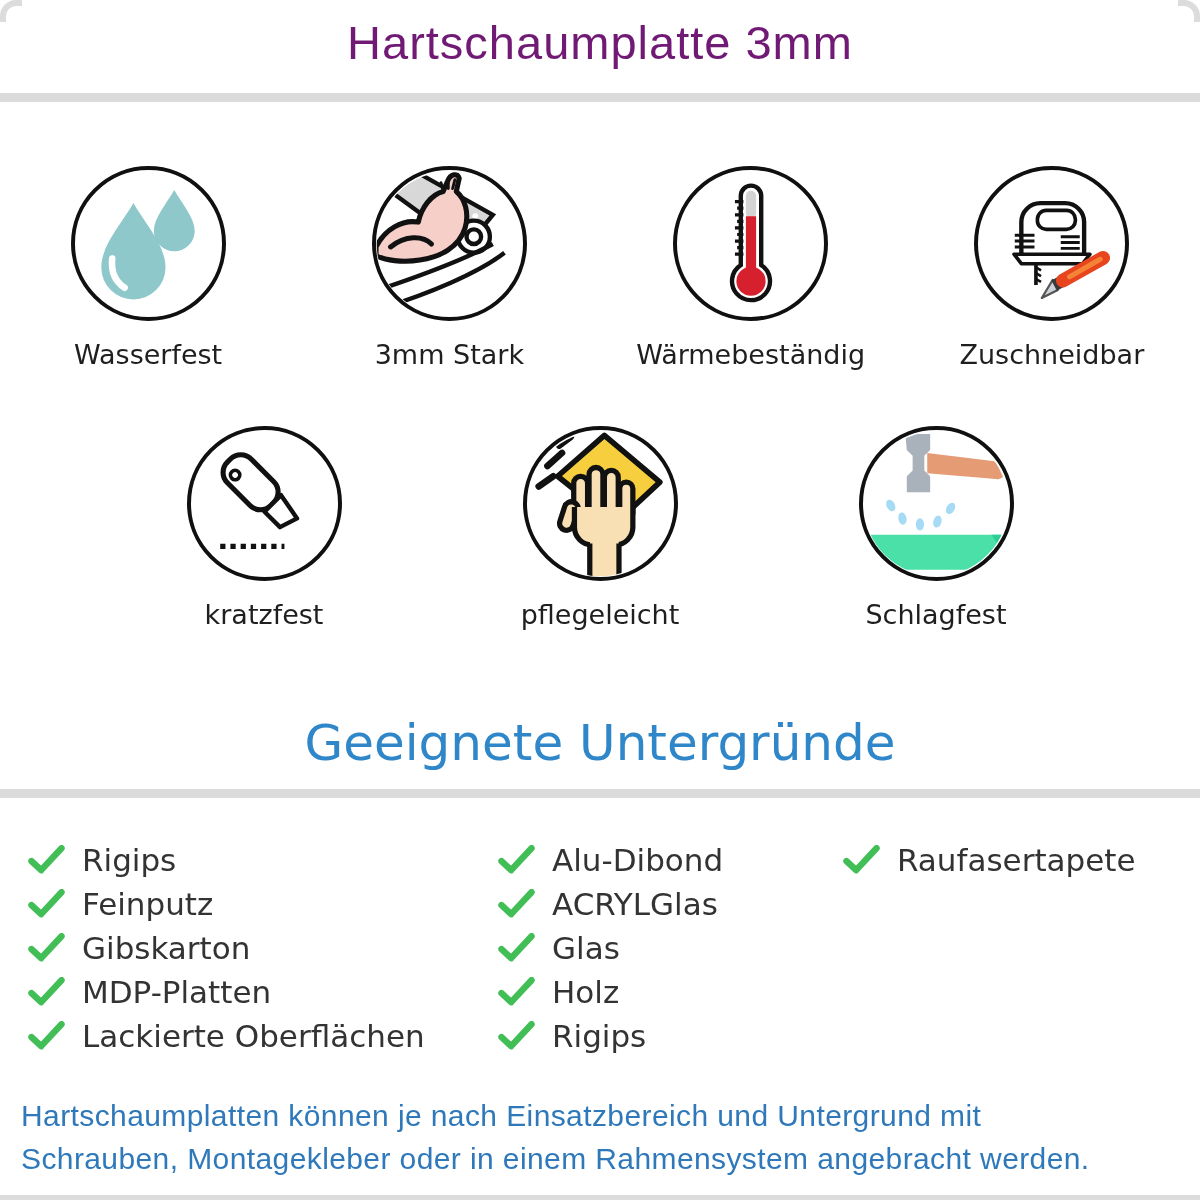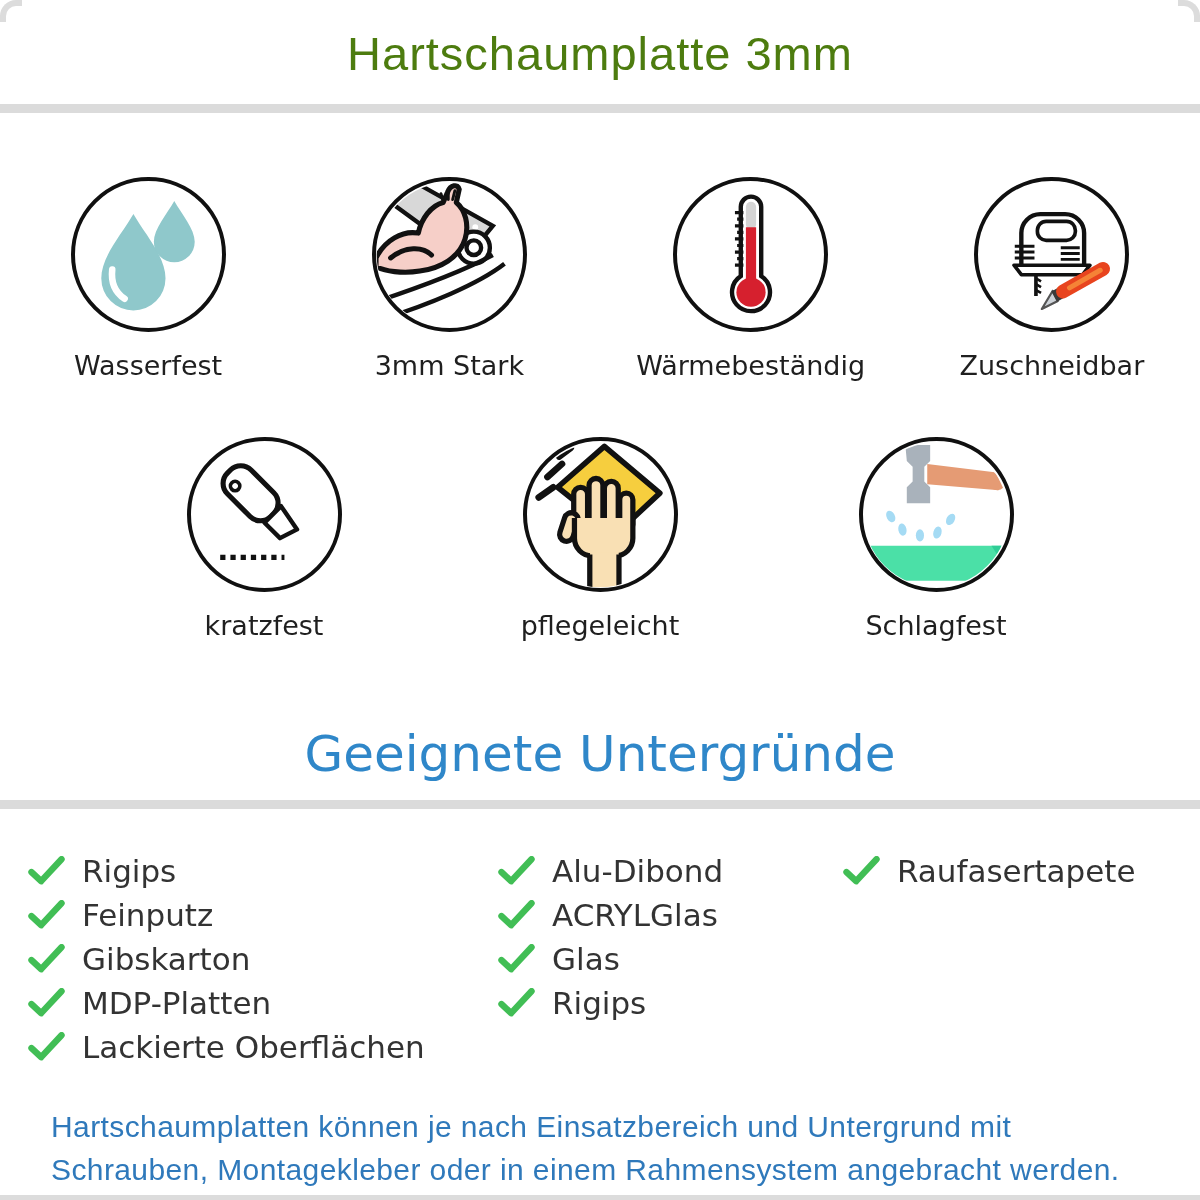--- a/index.html
+++ b/index.html
@@ -2,47 +2,47 @@
 <html><head>
 <meta charset="utf-8">
 <style>
   html,body{margin:0;padding:0;width:1200px;height:1200px;background:#ffffff;overflow:hidden;}
   .page{position:relative;width:1200px;height:1200px;font-family:"DejaVu Sans",sans-serif;}
 
   .corner{position:absolute;top:0;width:16px;height:16px;border:6px solid #DCDCDC;}
   .corner.tl{left:0;border-right:none;border-bottom:none;border-top-left-radius:16px;}
   .corner.tr{right:0;border-left:none;border-bottom:none;border-top-right-radius:16px;}
 
-  h1.title{margin:0;padding-top:26px;text-align:center;font-family:"Liberation Sans",sans-serif;
-    font-weight:400;font-size:47px;letter-spacing:1px;color:#4d7c0f;}
+  h1.title{margin:0;padding-top:15px;text-align:center;font-family:"Liberation Sans",sans-serif;
+    font-weight:400;font-size:47px;letter-spacing:1px;color:#701a75;}
   .bar{width:1200px;height:9px;background:#DBDBDB;}
   .bar1{margin-top:23px;}
   .bar2{margin-top:17px;}
 
   .feat-row{display:flex;justify-content:space-around;align-items:flex-start;gap:29px;}
   .feat-row1{margin-top:64px;padding:0 12px;}
   .feat-row2{margin-top:56px;justify-content:center;gap:94px;}
   .feature{display:flex;flex-direction:column;align-items:center;width:250px;}
   .feat-row2 .feature{width:242px;}
   .circ{width:155px;height:155px;border:4px solid #101010;border-radius:50%;background:#fff;
     display:flex;align-items:center;justify-content:center;box-sizing:border-box;overflow:hidden;}
   .circ svg{width:146px;height:146px;display:block;}
   .flabel{margin-top:18px;font-size:27px;color:#1F1F1F;white-space:nowrap;}
 
   h2.sub{margin:0;margin-top:84px;text-align:center;font-weight:400;font-size:50px;color:#2F87C9;}
 
   .lists{display:flex;margin-top:40px;padding-left:28px;}
-  .col{display:flex;flex-direction:column;}
+  .col{display:flex;flex-direction:column;justify-content:space-between;}
   .col1{width:470px;}
   .col2{width:345px;}
   .item{display:flex;align-items:center;height:44px;}
   .chk{width:37px;height:30px;flex:0 0 37px;margin-right:17px;}
   .itxt{font-size:31px;color:#333333;white-space:nowrap;}
 
-  .footer{margin-top:36px;padding-left:51px;font-family:"Liberation Sans",sans-serif;
+  .footer{margin-top:36px;padding-left:21px;font-family:"Liberation Sans",sans-serif;
     font-size:30px;line-height:43px;color:#2F79BB;letter-spacing:0.4px;}
   .bottom-bar{position:absolute;left:0;bottom:0;width:1200px;height:5px;background:#DCDCDC;}
 </style>
 </head>
 <body>
 
 <div class="page">
   <div class="corner tl"></div>
   <div class="corner tr"></div>
 
@@ -246,20 +246,26 @@
       <div class="item">
         <svg class="chk" viewBox="0 0 34 28">
             <path d="M3,15 L12,23.5 L31,3" fill="none" stroke="#41BE55" stroke-width="6" stroke-linecap="round" stroke-linejoin="round"></path>
           </svg>
         <span class="itxt">Glas</span>
       </div>
       <div class="item">
         <svg class="chk" viewBox="0 0 34 28">
             <path d="M3,15 L12,23.5 L31,3" fill="none" stroke="#41BE55" stroke-width="6" stroke-linecap="round" stroke-linejoin="round"></path>
           </svg>
+        <span class="itxt">Holz</span>
+      </div>
+      <div class="item">
+        <svg class="chk" viewBox="0 0 34 28">
+            <path d="M3,15 L12,23.5 L31,3" fill="none" stroke="#41BE55" stroke-width="6" stroke-linecap="round" stroke-linejoin="round"></path>
+          </svg>
         <span class="itxt">Rigips</span>
       </div>
     </div>
 
     <div class="col col3">
       <div class="item">
         <svg class="chk" viewBox="0 0 34 28">
             <path d="M3,15 L12,23.5 L31,3" fill="none" stroke="#41BE55" stroke-width="6" stroke-linecap="round" stroke-linejoin="round"></path>
           </svg>
         <span class="itxt">Raufasertapete</span>

